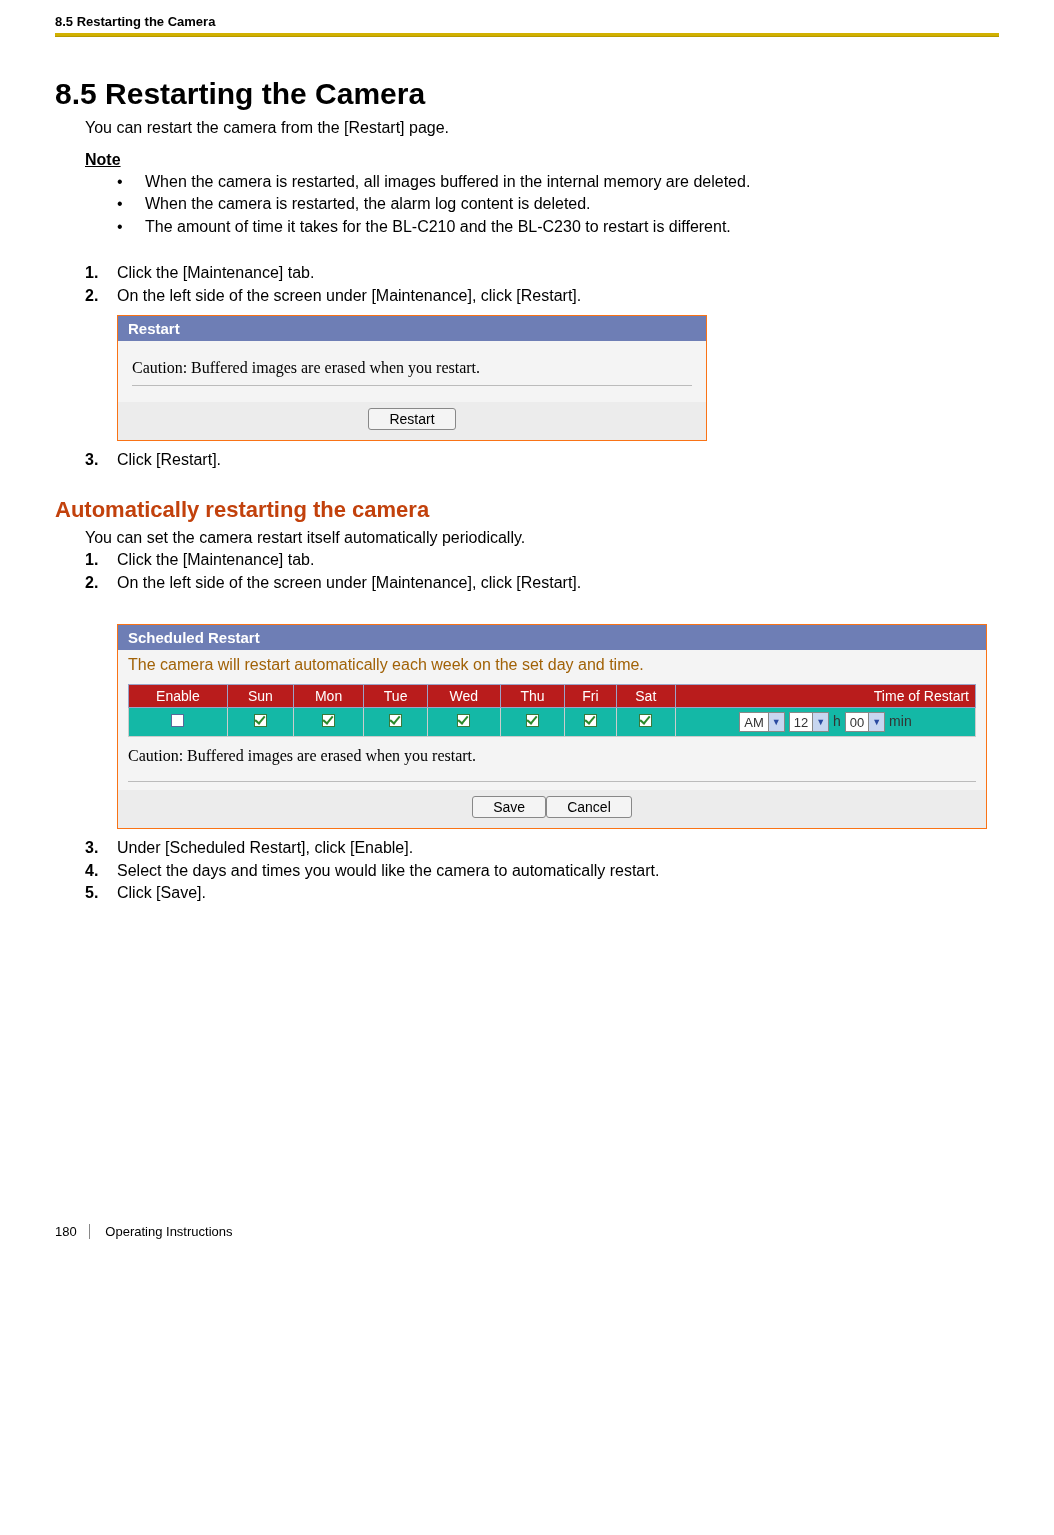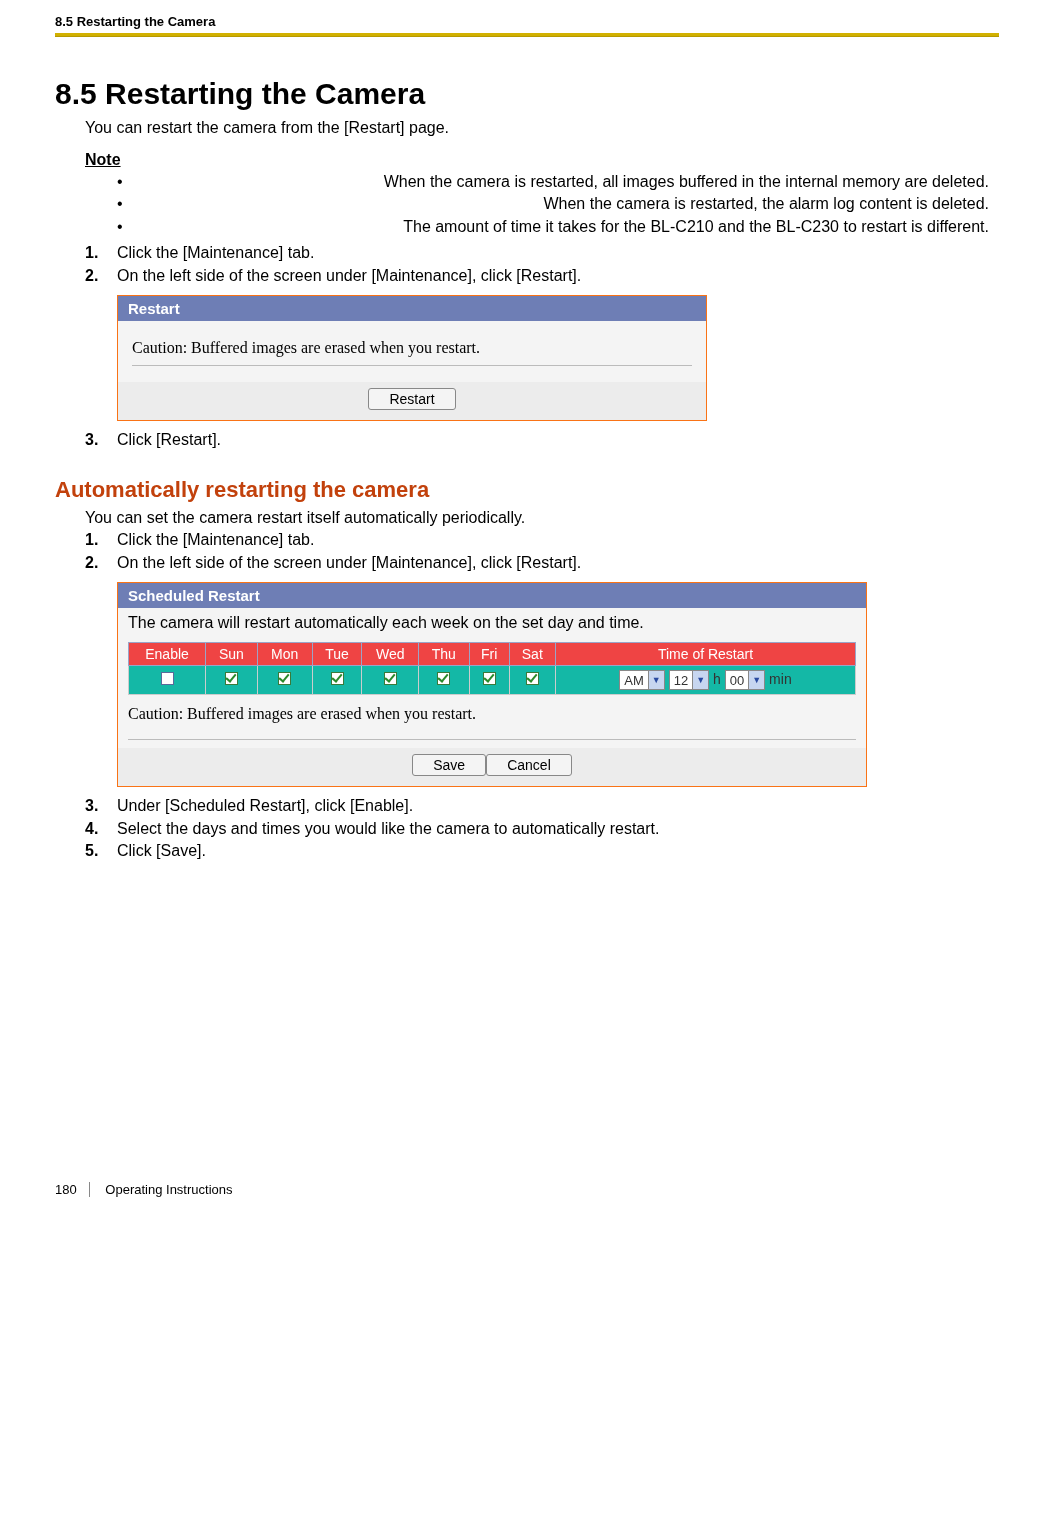--- a/index.html
+++ b/index.html
@@ -36,22 +36,21 @@
   }
   .note-label {
     font-size: 16px;
     font-weight: bold;
     text-decoration: underline;
     margin-bottom: 2px;
   }
   ul.note-list {
     list-style: none;
     padding-left: 32px;
-    margin-bottom: 4px;
-    text-align: right;
+    margin-bottom: 24px;
   }
   ul.note-list li {
     font-size: 16px;
     position: relative;
     padding-left: 28px;
     line-height: 1.4;
   }
   ul.note-list li::before {
     content: "•";
     position: absolute;
@@ -124,21 +123,21 @@
     margin-top: 26px;
     margin-bottom: 6px;
   }
   table.sched {
     border-collapse: collapse;
     width: 100%;
     margin: 4px 0 6px 0;
     font-size: 14px;
   }
   table.sched th {
-    background: #ef4444;
+    background: #b91c1c;
     color: #fff;
     font-weight: normal;
     border: 1px solid #9aa4c8;
     padding: 3px 6px;
     text-align: center;
   }
   table.sched td {
     background: #14b8a6;
     border: 1px solid #ccc;
     padding: 4px 6px;
@@ -186,22 +185,22 @@
     font-size: 9px;
   }
   .footer {
     position: relative;
     margin-top: 320px;
     padding-bottom: 30px;
     font-size: 13px;
   }
   .footer .pgnum { display:inline-block; padding-right:12px; border-right:1px solid #888; margin-right:12px; }
   .restart-box { width: 590px; }
-  .sched-box { width: 750px; }
-  .sched-desc { padding: 6px 10px; font-size:16px; color:#000000; }
+  .sched-box { width: 870px; margin-top: 22px; }
+  .sched-desc { padding: 6px 10px; font-size:16px; color:#a16207; }
 </style>
 </head>
 <body>
 
 <div class="page-header-title">8.5 Restarting the Camera</div>
 <div class="yellow-rule"></div>
 
 <h1 class="section-title">8.5  Restarting the Camera</h1>
 
 <div class="body-indent">
@@ -271,21 +270,21 @@
           <tbody>
               <tr>
             <th>Enable</th>
             <th>Sun</th>
             <th>Mon</th>
             <th>Tue</th>
             <th>Wed</th>
             <th>Thu</th>
             <th>Fri</th>
             <th>Sat</th>
-            <th style="width:300px;">Time of Restart</th>
+            <th style="width:300px;text-align:right;">Time of Restart</th>
           </tr>
           <tr>
             <td><span class="chk empty"></span></td>
             <td><span class="chk checked"></span></td>
             <td><span class="chk checked"></span></td>
             <td><span class="chk checked"></span></td>
             <td><span class="chk checked"></span></td>
             <td><span class="chk checked"></span></td>
             <td><span class="chk checked"></span></td>
             <td><span class="chk checked"></span></td>

